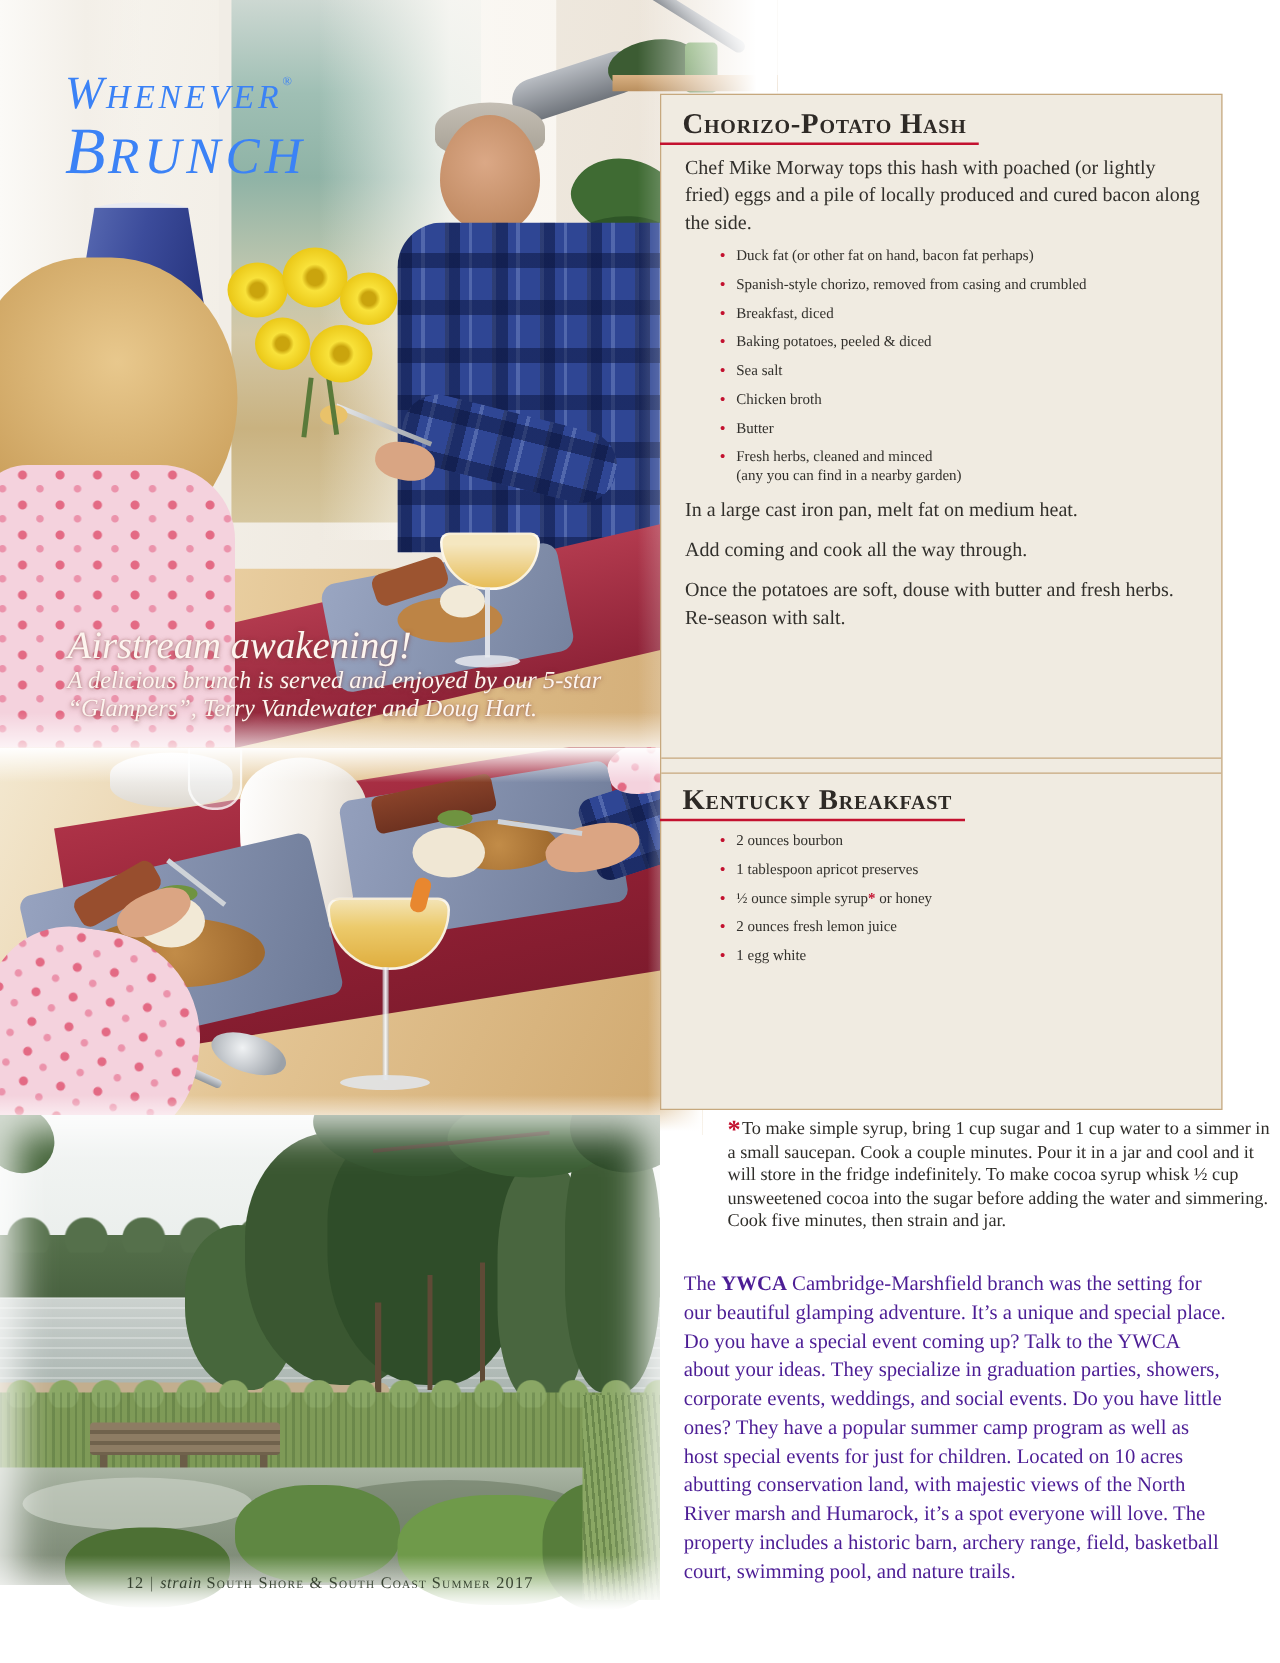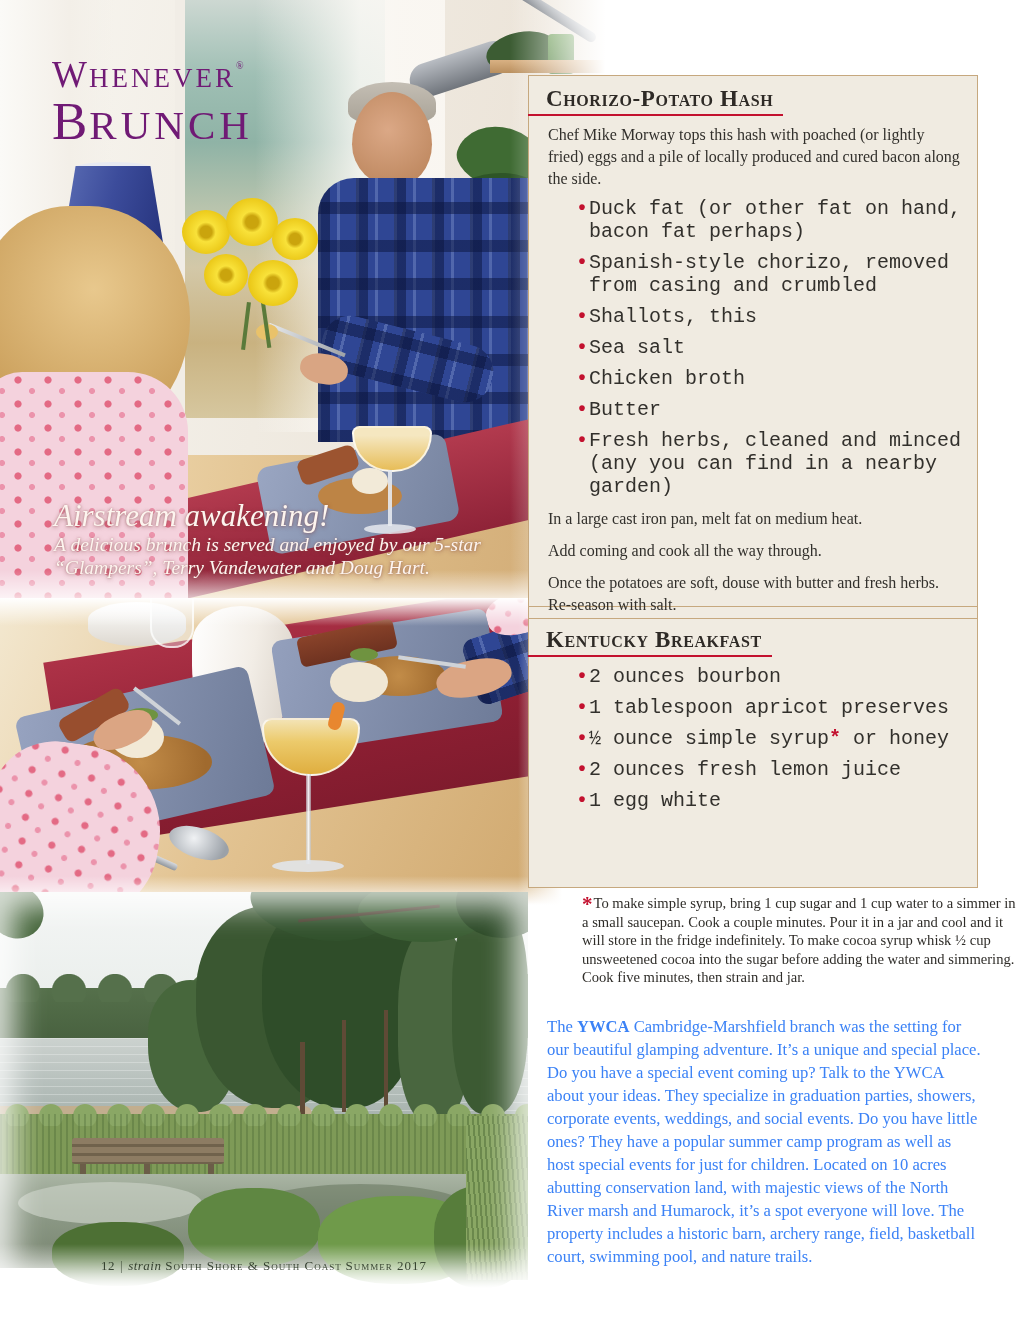--- a/index.html
+++ b/index.html
@@ -58,21 +58,21 @@
   .pt-hair-woman{left:-24px;top:206px;width:214px;height:238px;background:radial-gradient(circle at 55% 35%,#e8c88d,#cba05c 70%,#b68a48);border-radius:48% 52% 58% 42%;}
   .hearts{background-color:#f4d2dd;background-image:
     radial-gradient(circle at 8px 8px,rgba(223,80,110,.8) 3.2px,rgba(0,0,0,0) 4px),
     radial-gradient(circle at 22px 19px,rgba(231,120,150,.7) 2.6px,rgba(0,0,0,0) 3.4px);
     background-size:30px 24px;}
   .pt-robe{left:-20px;top:372px;width:208px;height:242px;border-radius:42px 60px 0 0;}
   .pt-fade-right{left:510px;top:0;width:112px;height:612px;background:linear-gradient(90deg,rgba(255,255,255,0),#ffffff 85%);}
   .pt-fade-bottom{left:0;top:570px;width:622px;height:42px;background:linear-gradient(rgba(255,255,255,0),#ffffff 92%);}
 
   
-  .masthead{left:52px;top:56px;color:#701a75;z-index:4;line-height:1.02;}
+  .masthead{left:52px;top:56px;color:#3b82f6;z-index:4;line-height:1.02;font-style:italic;}
   .mh1 .init{font-size:37px;letter-spacing:2px;}
   .mh1 .rest{font-size:27px;letter-spacing:3px;}
   .mh-reg{font-size:10px;vertical-align:18px;}
   .mh2 .init{font-size:53px;letter-spacing:2px;}
   .mh2 .rest{font-size:41px;letter-spacing:4px;}
   .caption{left:54px;top:500px;width:478px;z-index:4;color:#fdf5ef;font-style:italic;
     text-shadow:0 1px 4px rgba(120,60,60,.6),0 0 2px rgba(150,80,80,.45);}
   .cap-title{font-size:31px;line-height:1.05;}
   .cap-line{font-size:19.5px;line-height:1.22;}
 
@@ -162,30 +162,30 @@
   .pb-footer .bar{padding:0 5px;opacity:.8;}
 
   
   .recipes{left:528px;top:75px;width:450px;height:813px;background:#f0ebe1;border:1px solid #c6a87e;box-sizing:border-box;z-index:6;}
   .rbox1{height:531px;border-bottom:1px solid #c6a87e;box-sizing:border-box;padding:10px 14px 0 17px;}
   .rbox2{margin-top:11px;border-top:1px solid #c6a87e;padding:8px 24px 0 17px;}
   .recipe-title{display:inline-block;font-variant:small-caps;font-weight:600;font-size:23px;color:#2e2a26;
     letter-spacing:.6px;border-bottom:2.5px solid #c3112f;margin-left:-18px;padding:0 10px 2px 18px;}
   .recipe-intro{margin:8px 0 2px 2px;font-size:16px;line-height:1.36;color:#32302c;}
   .ing-list{list-style:none;margin:4px 0 0 0;padding:0 0 0 30px;}
-  .ing-list li{position:relative;padding-left:13px;margin:8px 0;font-size:20px;color:#32302c;font-family:Liberation Mono, monospace;}
+  .ing-list li{position:relative;padding-left:13px;margin:8px 0;font-size:12px;color:#32302c;}
   .ing-list li::before{content:"\2022";color:#c3112f;position:absolute;left:0;top:0;font-weight:bold;}
   .ing-note{display:block;}
   .star{color:#c3112f;font-weight:bold;}
   .step{margin:10px 0 0 2px;font-size:16px;line-height:1.36;color:#32302c;}
 
   
   .footnote{left:546px;top:894px;width:438px;font-size:14.6px;line-height:1.27;color:#2f2d29;margin-left:36px;}
   .fn-star{color:#c3112f;font-size:21px;line-height:.5;vertical-align:-3px;margin-right:1px;font-weight:bold;}
-  .article{left:547px;top:1016px;width:436px;font-size:16.6px;line-height:1.385;color:#3b82f6;}
+  .article{left:547px;top:1016px;width:436px;font-size:16.6px;line-height:1.385;color:#4c1d95;}
   .article b{font-weight:bold;}
 </style>
 </head>
 <body>
 
 <div class="page">
 
   <div class="abs photo-top">
     <div class="abs pt-base"></div>
     <div class="abs pt-curtain-left"></div>
@@ -323,21 +323,22 @@
     </div>
   </div>
 
   <div class="abs recipes">
     <div class="rbox1">
       <div class="recipe-title">Chorizo-Potato Hash</div>
       <p class="recipe-intro">Chef Mike Morway tops this hash with poached (or lightly fried) eggs and a pile of locally produced and cured bacon along the side.</p>
       <ul class="ing-list">
         <li><span>Duck fat (or other fat on hand, bacon fat perhaps)</span></li>
         <li><span>Spanish-style chorizo, removed from casing and crumbled</span></li>
-        <li><span>Shallots, this</span></li>
+        <li><span>Breakfast, diced</span></li>
+        <li><span>Baking potatoes, peeled &amp; diced</span></li>
         <li><span>Sea salt</span></li>
         <li><span>Chicken broth</span></li>
         <li><span>Butter</span></li>
         <li><span>Fresh herbs, cleaned and minced</span><span class="ing-note">(any you can find in a nearby garden)</span></li>
       </ul>
       <p class="step">In a large cast iron pan, melt fat on medium heat.</p>
       <p class="step">Add coming and cook all the way through.</p>
       <p class="step">Once the potatoes are soft, douse with butter and fresh herbs. Re-season with salt.</p>
     </div>
     <div class="rbox2">

